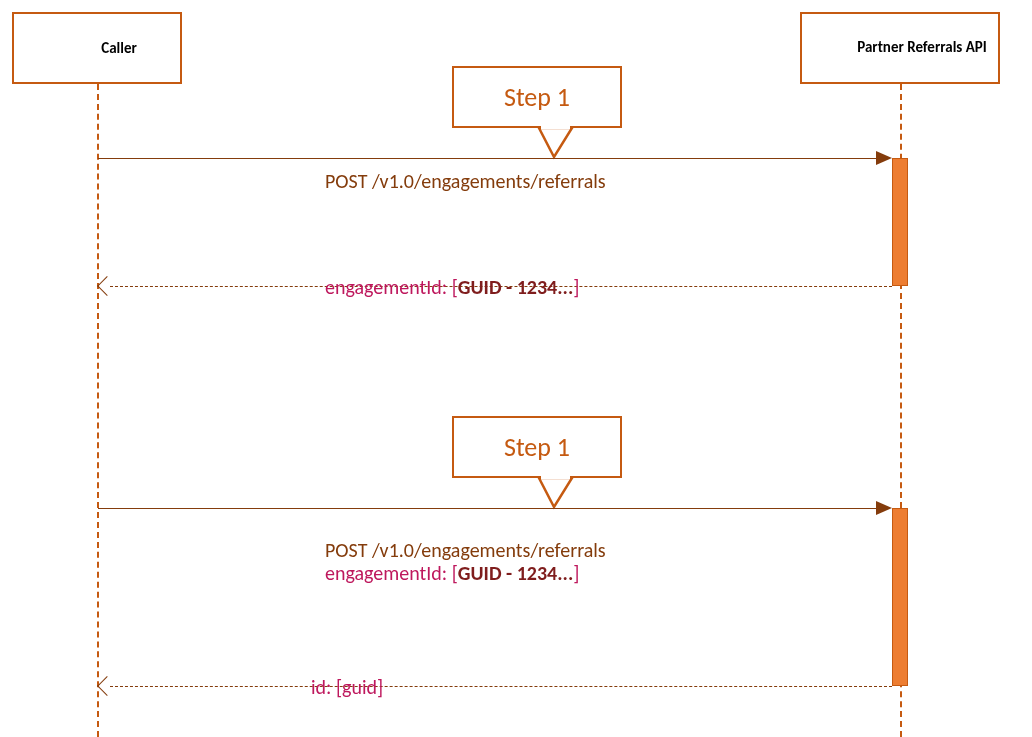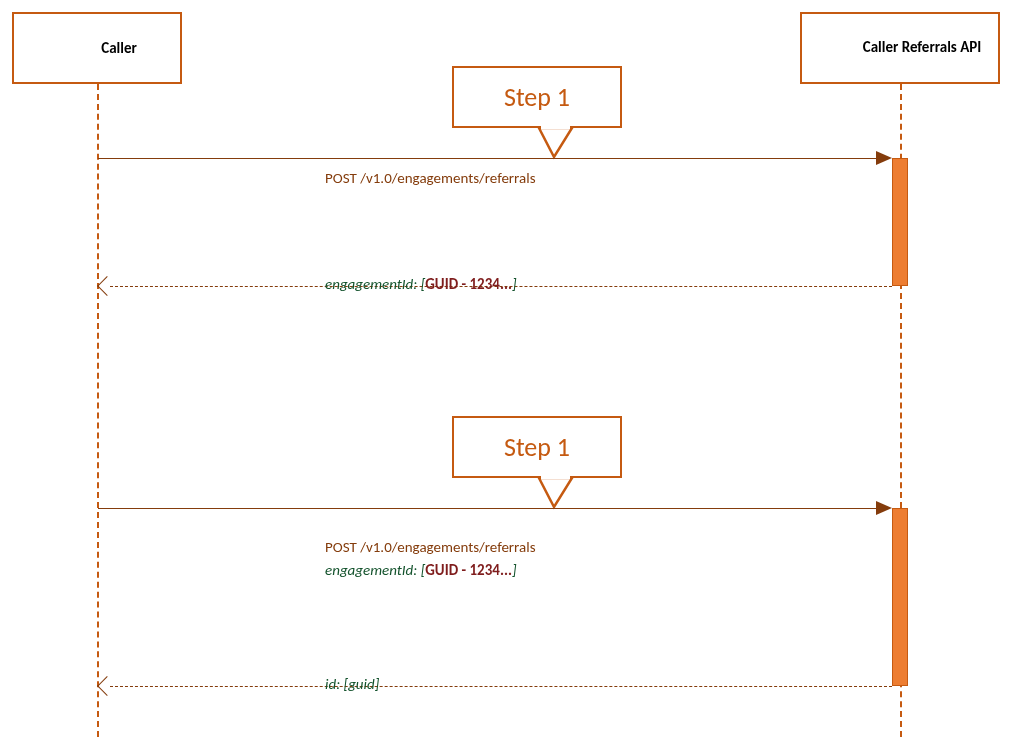--- a/index.html
+++ b/index.html
@@ -56,27 +56,26 @@
     .arrowhead-left-open {
       position: absolute;
       width: 14px;
       height: 14px;
       border-left: 1.5px solid #843C0C;
       border-bottom: 1.5px solid #843C0C;
       transform: rotate(45deg);
     }
     .label {
       position: absolute;
-      font-size: 15px;
+      font-size: 20px;
       color: #843C0C;
       white-space: nowrap;
     }
     .label-gray {
-      color: #14532d;
-      font-style: italic;
+      color: #be185d;
     }
     .label-blue {
       color: #7f1d1d;
       font-weight: bold;
     }
     .callout-box {
       position: absolute;
       border: 2.5px solid #C55A11;
       background: #fff;
       font-size: 26px;
@@ -89,21 +88,21 @@
       position: absolute;
     }
   </style>
 </head>
 <body>
 
 <div class="actor-box" style="left:12px; top:12px; width:170px; height:72px;">
   <span>Caller</span>
 </div>
 <div class="actor-box" style="left:800px; top:12px; width:200px; height:72px; line-height:1.3;">
-  <span>Caller Referrals API</span>
+  <span>Partner Referrals API</span>
 </div>
 
 <div class="lifeline" style="left:97px; top:84px; height:653px;"></div>
 <div class="lifeline" style="left:900px; top:84px; height:653px;"></div>
 
 <div class="callout-box" style="left:452px; top:66px; width:170px; height:62px;">
   <span>Step 1</span>
 </div>
 <svg class="callout-tail" style="left:534px; top:125px; width:50px; height:35px;" viewBox="0 0 50 35">
   <polygon points="5,3 38,3 20,32" fill="#fff" stroke="#C55A11" stroke-width="2.5"></polygon>
@@ -142,15 +141,15 @@
 <div class="label" style="left:325px; top:538px;">
   <span>POST /v1.0/engagements/referrals</span>
 </div>
 <div class="label" style="left:325px; top:561px;">
   <span class="label-gray">engagementId: [</span><span class="label-blue">GUID - 1234...</span><span class="label-gray">]</span>
 </div>
 
 <div class="dashed-arrow-line" style="left:110px; top:686px; width:782px;"></div>
 <div class="arrowhead-left-open" style="left:100px; top:679px;"></div>
 
-<div class="label label-gray" style="left:325px; top:675px;">
+<div class="label label-gray" style="left:311px; top:675px;">
   <span>id: [guid]</span>
 </div>
 
 </body></html>

